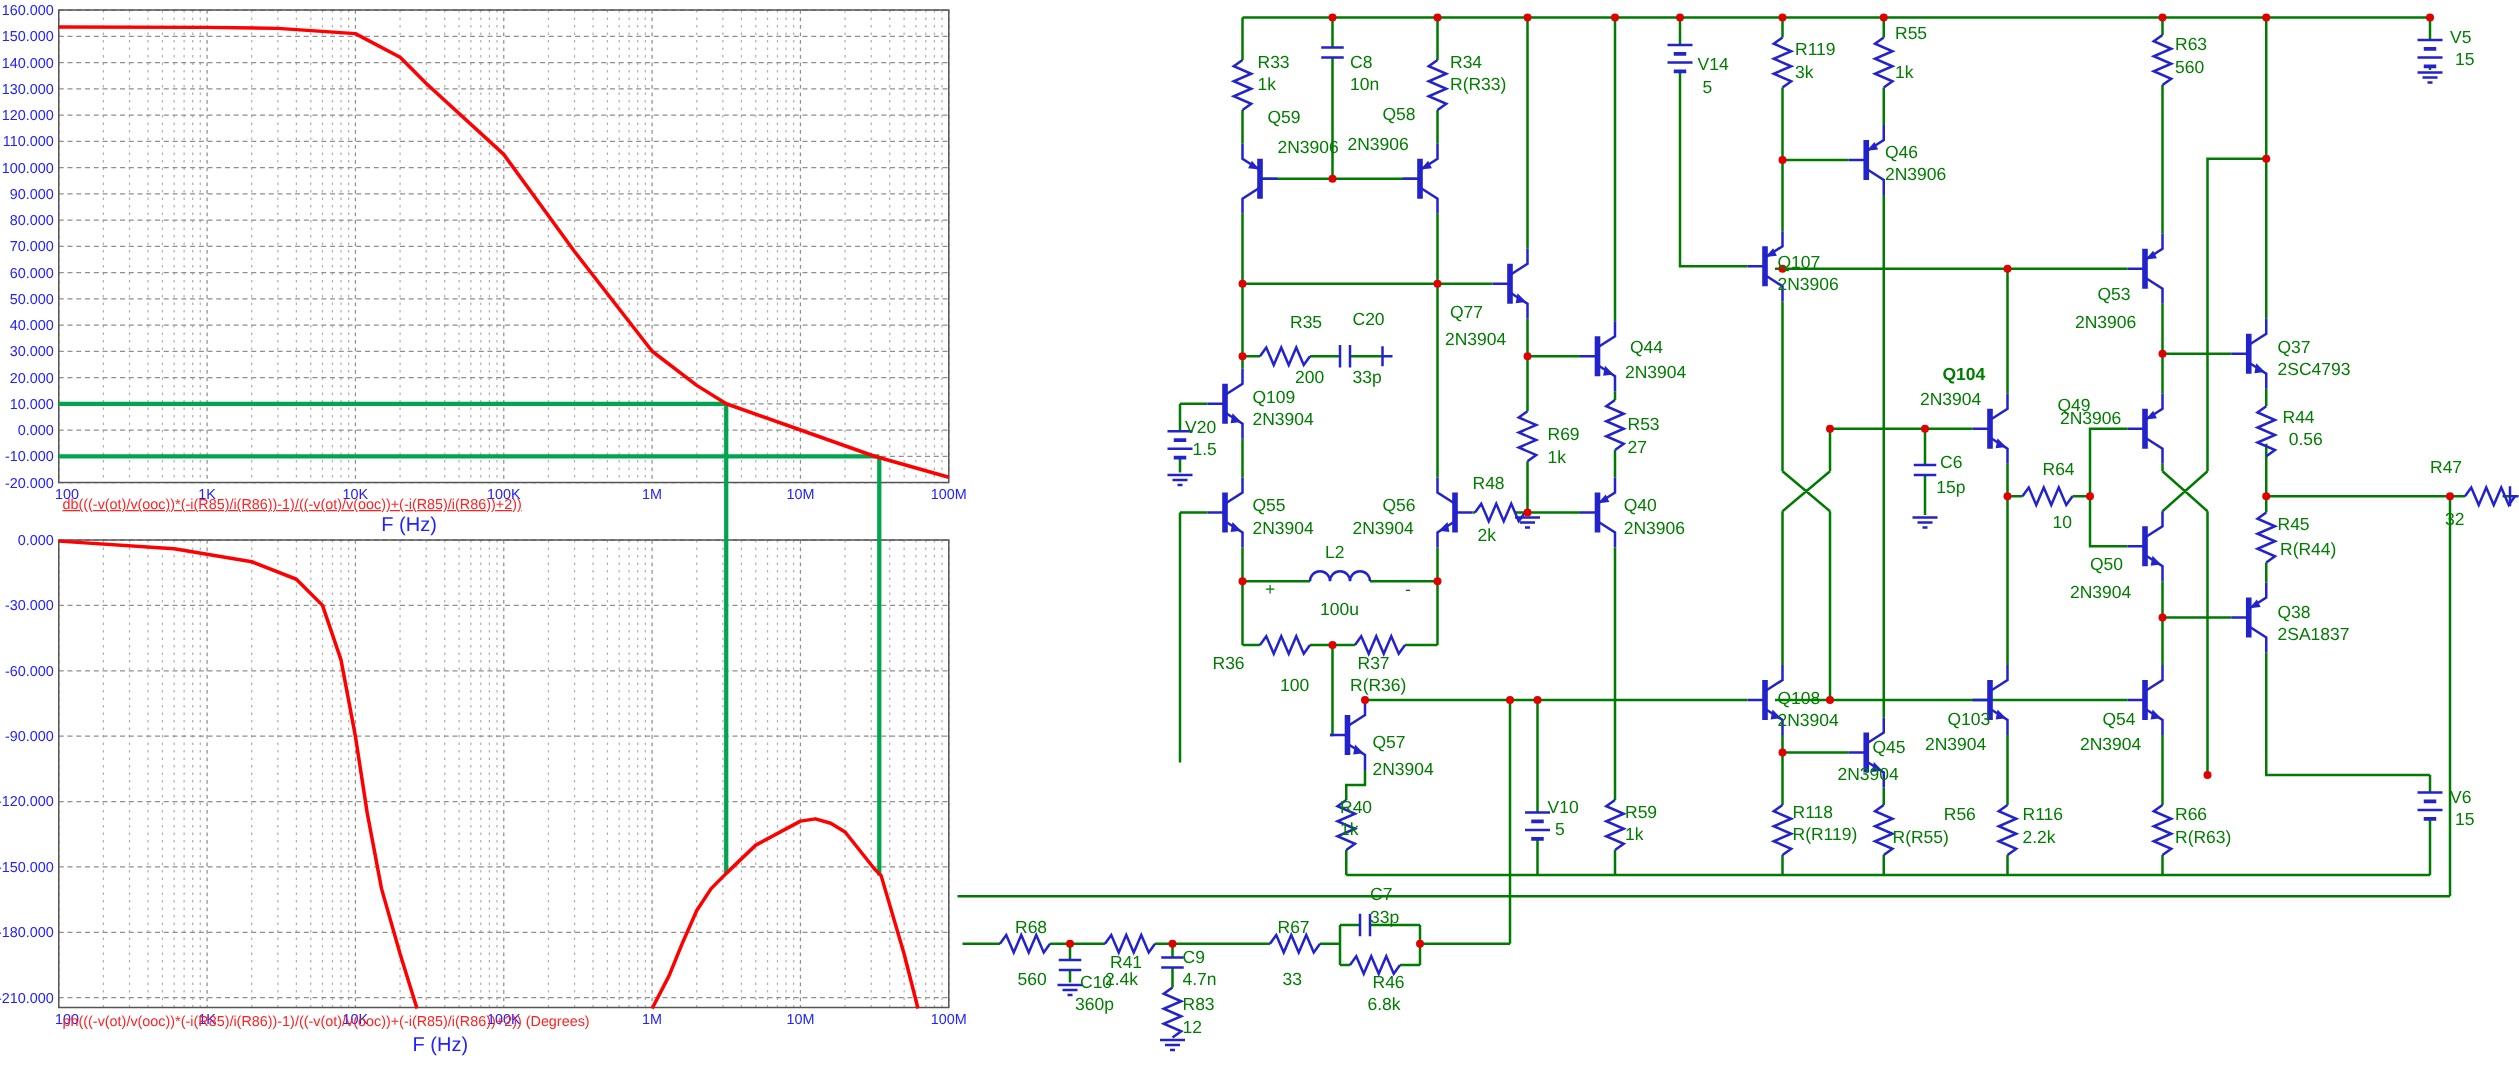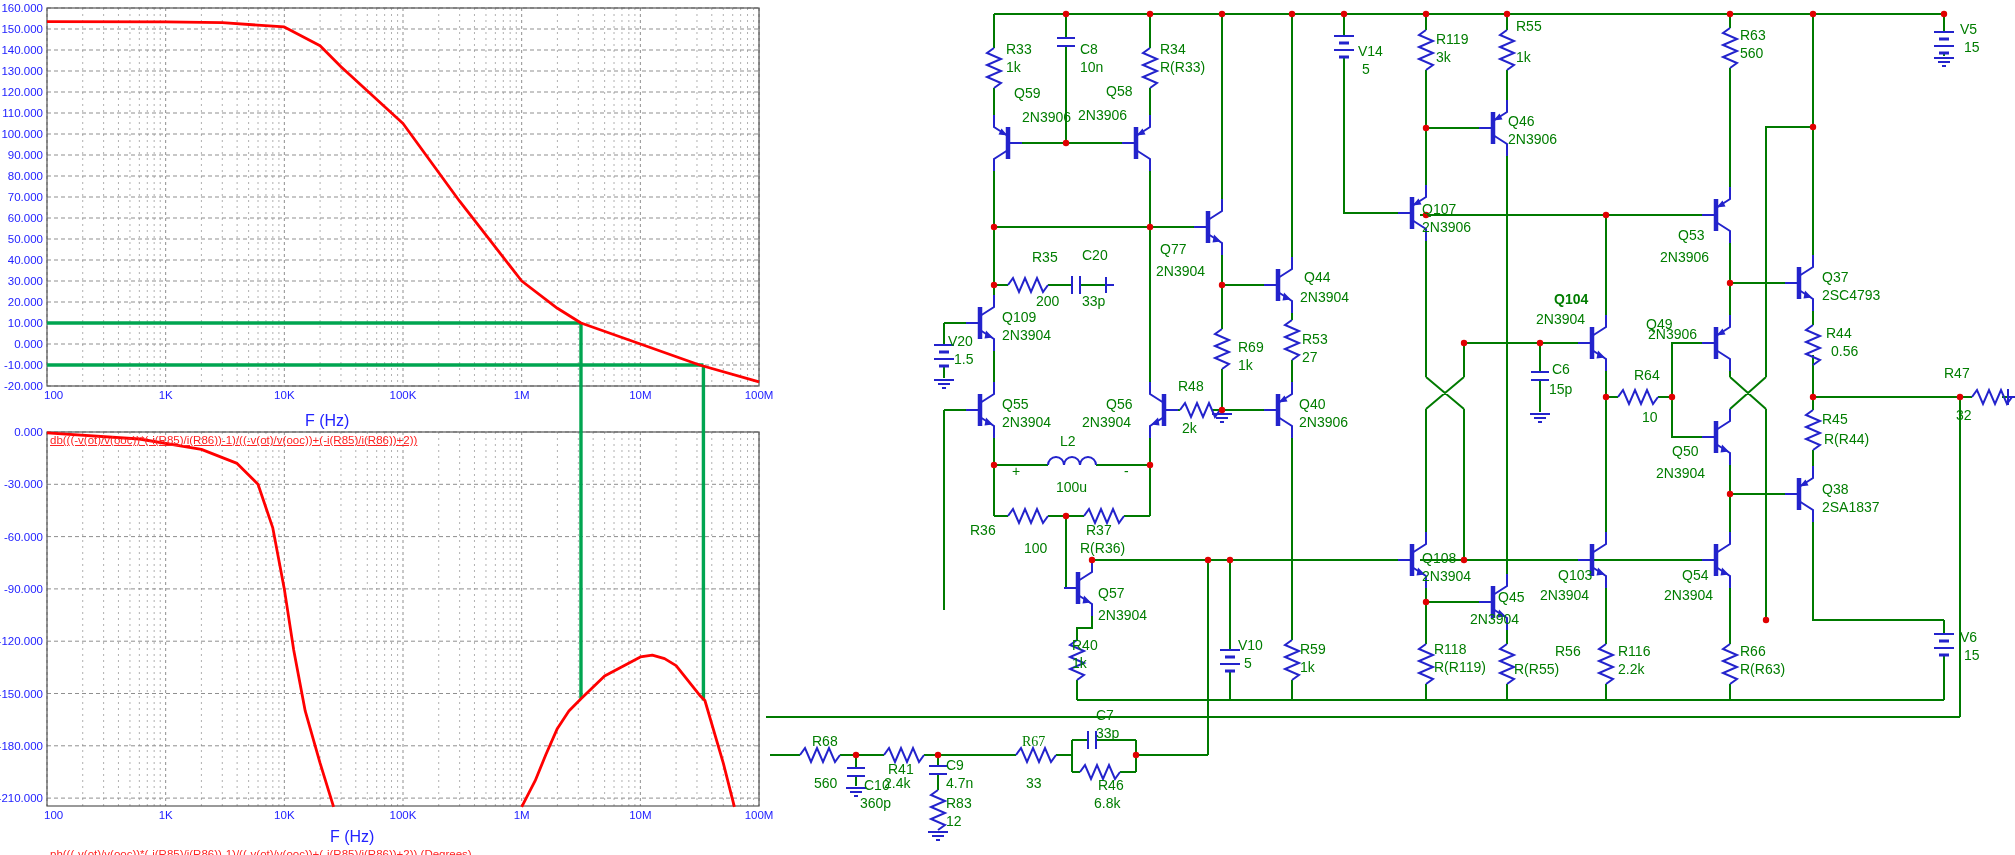--- a/index.html
+++ b/index.html
@@ -1,19 +1,19 @@
 <!DOCTYPE html>
 <html><head>
 <meta charset="utf-8">
 <style>
   html,body{margin:0;padding:0;background:#fff;}
   #screen{position:relative;width:2015px;height:855px;background:#ffffff;overflow:hidden;
           font-family:"Liberation Sans",sans-serif;}
   svg{position:absolute;left:0;top:0;}
-  .cap{position:absolute;font-size:11.5px;color:#ff2222;white-space:nowrap;margin-top:36px;}
+  .cap{position:absolute;font-size:11.5px;color:#ff2222;white-space:nowrap;}
   .cap.u{text-decoration:underline;}
   .fhz{position:absolute;font-size:16px;color:#2222ff;white-space:nowrap;}
   .sch-label{position:absolute;font-size:14px;color:#007d00;white-space:nowrap;line-height:15px;}
 </style>
 </head>
 <body>
 
 <div id="screen">
 
   <svg id="schematic" width="2015" height="855">
@@ -561,21 +561,21 @@
       <span class="sch-label" style="left: 812px; top: 734px;">R68</span>
       <span class="sch-label" style="left: 814px; top: 776px;">560</span>
       <span class="sch-label" style="left: 888px; top: 734px; margin-top: 28px;">R41</span>
       <span class="sch-label" style="left: 884px; top: 776px;">2.4k</span>
       <span class="sch-label" style="left: 864px; top: 778px;">C10</span>
       <span class="sch-label" style="left: 860px; top: 796px;">360p</span>
       <span class="sch-label" style="left: 946px; top: 758px;">C9</span>
       <span class="sch-label" style="left: 946px; top: 776px;">4.7n</span>
       <span class="sch-label" style="left: 946px; top: 796px;">R83</span>
       <span class="sch-label" style="left: 946px; top: 814px;">12</span>
-      <span class="sch-label" style="left: 1022px; top: 734px; font-family: Liberation Serif, serif;">R67</span>
+      <span class="sch-label" style="left: 1022px; top: 734px;">R67</span>
       <span class="sch-label" style="left: 1026px; top: 776px;">33</span>
       <span class="sch-label" style="left: 1096px; top: 708px;">C7</span>
       <span class="sch-label" style="left: 1096px; top: 726px;">33p</span>
       <span class="sch-label" style="left: 1098px; top: 778px;">R46</span>
       <span class="sch-label" style="left: 1094px; top: 796px;">6.8k</span>
     </div>
 
 </div>
 
 </body></html>

